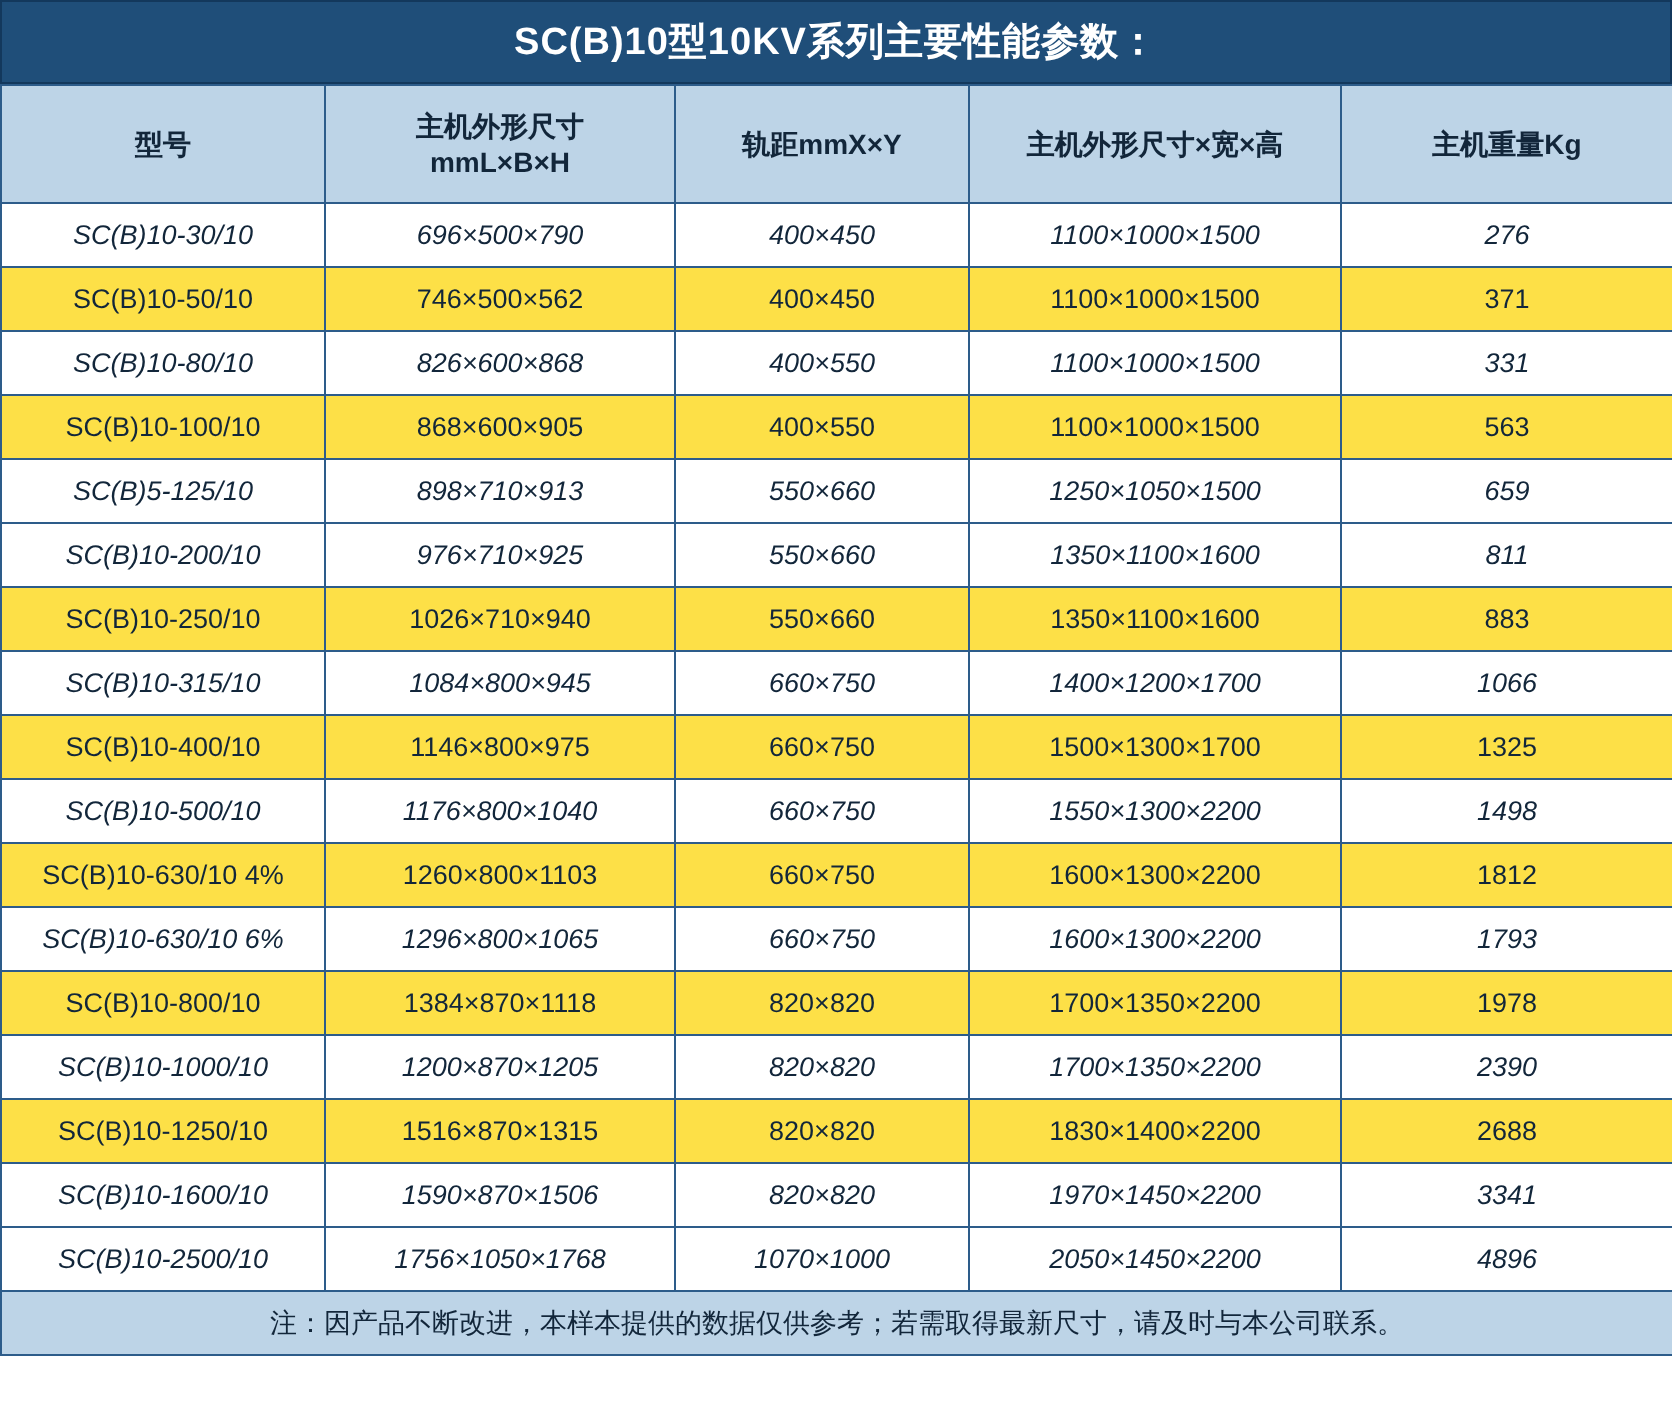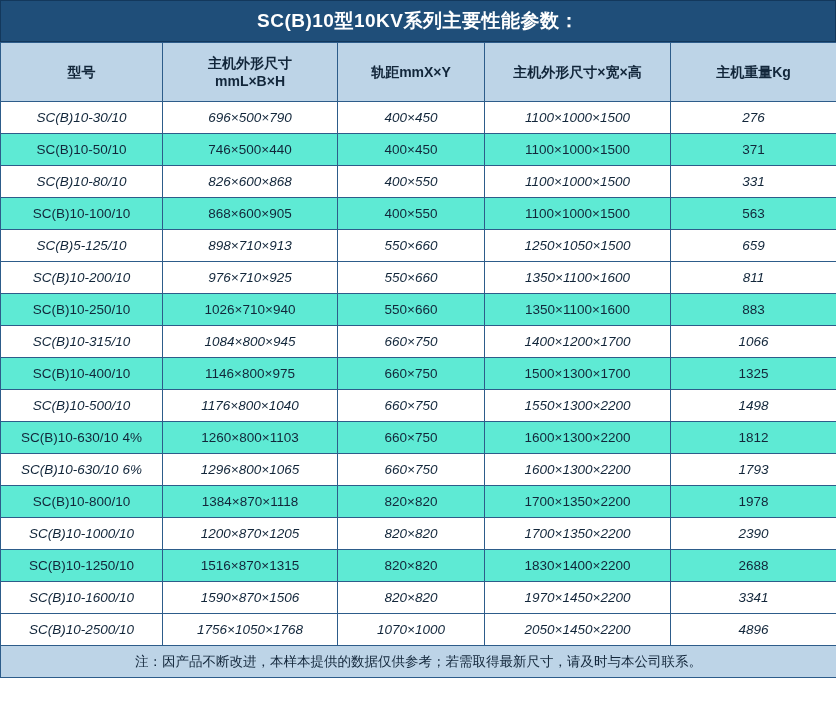--- a/index.html
+++ b/index.html
@@ -59,21 +59,21 @@
   }
   table.params tbody td {
     height: 31px;
     padding: 0 3px;
   }
   tbody tr.odd td {
     background: #ffffff;
     font-style: italic;
   }
   tbody tr.even td {
-    background: #5eead4;
+    background: #fde047;
   }
   .col-0 { width: 162px; }
   .col-1 { width: 175px; }
   .col-2 { width: 147px; }
   .col-3 { width: 186px; }
   .col-4 { width: 166px; }
   .note-row td {
     background: #bdd4e7 !important;
     font-size: 13.5px;
     height: 33px;
@@ -119,21 +119,21 @@
     <tbody id="tbody">
         <tr class="odd">
           <td>SC(B)10-30/10</td>
           <td>696×500×790</td>
           <td>400×450</td>
           <td>1100×1000×1500</td>
           <td>276</td>
         </tr>
         <tr class="even">
           <td>SC(B)10-50/10</td>
-          <td>746×500×440</td>
+          <td>746×500×562</td>
           <td>400×450</td>
           <td>1100×1000×1500</td>
           <td>371</td>
         </tr>
         <tr class="odd">
           <td>SC(B)10-80/10</td>
           <td>826×600×868</td>
           <td>400×550</td>
           <td>1100×1000×1500</td>
           <td>331</td>

